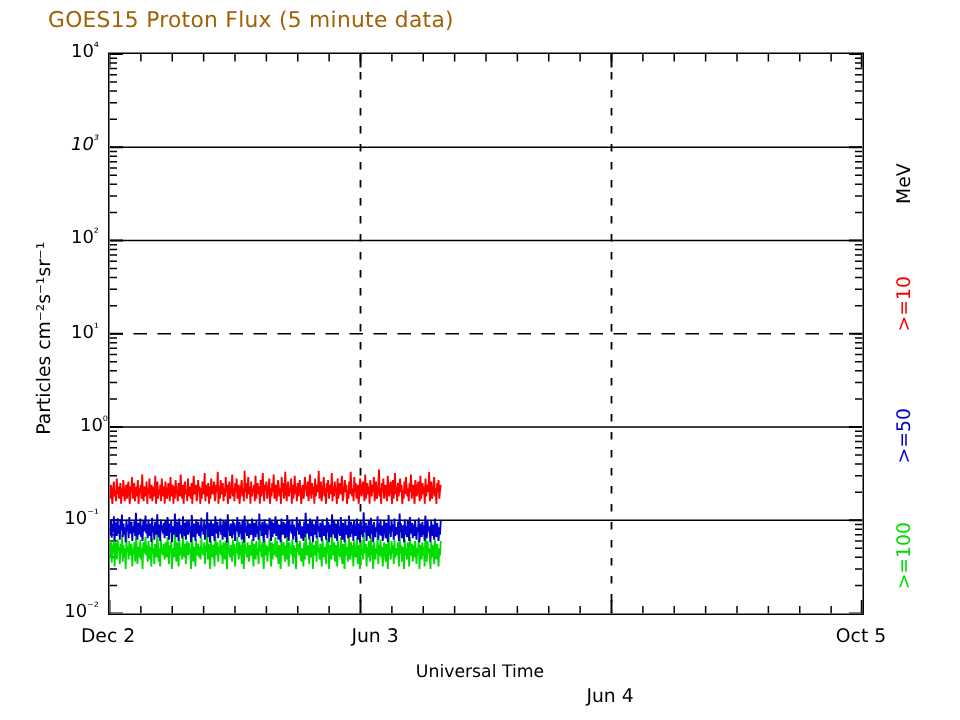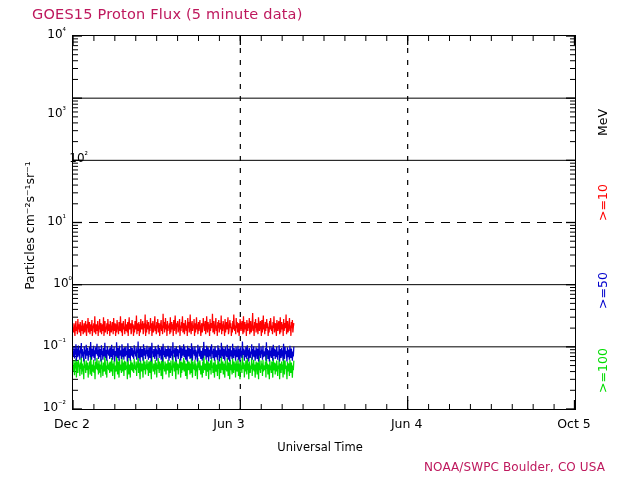--- a/index.html
+++ b/index.html
@@ -3,21 +3,21 @@
 <meta charset="utf-8">
 <style>
   html,body{margin:0;padding:0;background:#ffffff;}
   body{
     width:640px;height:480px;overflow:hidden;
     font-family:"DejaVu Sans","Liberation Sans",sans-serif;
     color:#000;
   }
   #page{position:relative;width:640px;height:480px;}
 
-  .txt{position:absolute;white-space:pre;color:#be185d;}
+  .txt{position:absolute;white-space:pre;color:#a16207;}
 
   #title{left:32px;top:6px;font-size:14.5px;letter-spacing:.2px;}
   #begin{left:424px;top:9px;font-size:11.5px;letter-spacing:.2px;}
 
   #ylabel{
     position:absolute;left:-86px;top:218px;width:230px;
     transform:rotate(-90deg);transform-origin:center center;
     text-align:center;font-size:12.5px;white-space:pre;
   }
   #xlabel{position:absolute;left:0;top:440px;width:640px;text-align:center;font-size:11.5px;}
@@ -227,35 +227,34 @@
           <line x1="501.5" y1="0" x2="501.5" y2="9" stroke="#000" stroke-width="1.3"></line>
           <polyline points="0.00,329.55 0.49,335.57 0.98,324.62 1.47,339.18 1.96,326.97 2.45,332.39 2.94,322.46 3.43,341.60 3.92,325.54 4.41,334.25 4.90,336.96 5.39,323.74 5.88,330.65 6.37,328.49 6.86,339.96 7.34,326.49 7.83,333.00 8.32,320.46 8.81,338.42 9.30,327.47 9.79,335.57 10.28,329.55 10.77,343.34 11.26,322.88 11.75,331.80 12.24,328.49 12.73,336.96 13.22,324.62 13.71,334.25 14.20,330.65 14.69,326.49 15.18,341.60 15.67,329.55 16.16,333.00 16.65,325.54 17.14,338.42 17.63,318.60 18.12,327.47 18.61,339.96 19.10,328.49 19.59,331.80 20.08,335.57 20.57,323.74 21.05,336.96 21.54,329.55 22.03,343.34 22.52,325.54 23.01,333.00 23.50,330.65 23.99,322.05 24.48,334.25 24.97,327.47 25.46,338.42 25.95,324.62 26.44,331.80 26.93,336.96 27.42,328.49 27.91,341.60 28.40,322.88 28.89,333.00 29.38,329.55 29.87,339.96 30.36,326.49 30.85,331.80 31.34,335.57 31.83,319.70 32.32,327.47 32.81,338.42 33.30,329.55 33.79,341.60 34.28,323.74 34.76,333.00 35.25,328.49 35.74,334.25 36.23,326.49 36.72,336.96 37.21,325.54 37.70,331.80 38.19,335.57 38.68,322.05 39.17,329.55 39.66,339.96 40.15,327.47 40.64,333.00 41.13,324.62 41.62,343.34 42.11,329.55 42.60,331.80 43.09,335.57 43.58,317.54 44.07,327.47 44.56,338.42 45.05,325.54 45.54,330.65 46.03,341.60 46.52,322.88 47.01,334.25 47.50,328.49 47.99,333.00 48.47,336.96 48.96,321.25 49.45,329.55 49.94,335.57 50.43,326.49 50.92,339.96 51.41,324.62 51.90,331.80 52.39,334.25 52.88,325.54 53.37,333.00 53.86,329.55 54.35,343.34 54.84,320.46 55.33,327.47 55.82,338.42 56.31,328.49 56.80,331.80 57.29,341.60 57.78,323.74 58.27,330.65 58.76,334.25 59.25,326.49 59.74,335.57 60.23,328.49 60.72,336.96 61.21,322.88 61.70,333.00 62.18,329.55 62.67,334.25 63.16,325.54 63.65,339.96 64.14,327.47 64.63,331.80 65.12,316.86 65.61,336.96 66.10,326.49 66.59,333.00 67.08,343.34 67.57,324.62 68.06,329.55 68.55,335.57 69.04,327.47 69.53,331.80 70.02,341.60 70.51,321.25 71.00,330.65 71.49,334.25 71.98,325.54 72.47,338.42 72.96,328.49 73.45,333.00 73.94,323.74 74.43,334.25 74.92,327.47 75.41,339.96 75.89,325.54 76.38,329.55 76.87,336.96 77.36,324.62 77.85,333.00 78.34,343.34 78.83,319.70 79.32,329.55 79.81,331.80 80.30,335.57 80.79,327.47 81.28,331.80 81.77,338.42 82.26,323.74 82.75,334.25 83.24,326.49 83.73,341.60 84.22,328.49 84.71,333.00 85.20,322.05 85.69,330.65 86.18,336.96 86.67,325.54 87.16,334.25 87.65,327.47 88.14,339.96 88.63,324.62 89.12,329.55 89.60,343.34 90.09,321.25 90.58,333.00 91.07,329.55 91.56,335.57 92.05,325.54 92.54,331.80 93.03,338.42 93.52,327.47 94.01,333.00 94.50,334.25 94.99,323.74 95.48,328.49 95.97,341.60 96.46,326.49 96.95,330.65 97.44,336.96 97.93,324.62 98.42,334.25 98.91,329.55 99.40,339.96 99.89,318.96 100.38,331.80 100.87,327.47 101.36,335.57 101.85,325.54 102.34,333.00 102.83,343.34 103.32,323.74 103.80,329.55 104.29,334.25 104.78,327.47 105.27,338.42 105.76,328.49 106.25,331.80 106.74,322.88 107.23,333.00 107.72,341.60 108.21,325.54 108.70,336.96 109.19,326.49 109.68,334.25 110.17,329.55 110.66,322.05 111.15,335.57 111.64,324.62 112.13,330.65 112.62,339.96 113.11,327.47 113.60,333.00 114.09,343.34 114.58,323.74 115.07,331.80 115.56,334.25 116.05,325.54 116.54,329.55 117.03,338.42 117.51,327.47 118.00,336.96 118.49,320.46 118.98,331.80 119.47,341.60 119.96,325.54 120.45,333.00 120.94,328.49 121.43,334.25 121.92,323.74 122.41,339.96 122.90,327.47 123.39,335.57 123.88,329.55 124.37,343.34 124.86,322.05 125.35,331.80 125.84,326.49 126.33,334.25 126.82,324.62 127.31,330.65 127.80,338.42 128.29,329.55 128.78,333.00 129.27,341.60 129.76,325.54 130.25,336.96 130.74,318.24 131.22,328.49 131.71,334.25 132.20,327.47 132.69,331.80 133.18,339.96 133.67,323.74 134.16,333.00 134.65,335.57 135.14,325.54 135.63,343.34 136.12,327.47 136.61,329.55 137.10,334.25 137.59,324.62 138.08,338.42 138.57,321.25 139.06,331.80 139.55,329.55 140.04,336.96 140.53,326.49 141.02,333.00 141.51,341.60 142.00,323.74 142.49,330.65 142.98,335.57 143.47,328.49 143.96,331.80 144.45,339.96 144.93,322.88 145.42,333.00 145.91,325.54 146.40,343.34 146.89,327.47 147.38,331.80 147.87,336.96 148.36,320.46 148.85,329.55 149.34,334.25 149.83,325.54 150.32,338.42 150.81,327.47 151.30,331.80 151.79,341.60 152.28,324.62 152.77,334.25 153.26,329.55 153.75,335.57 154.24,322.05 154.73,331.80 155.22,339.96 155.71,326.49 156.20,330.65 156.69,343.34 157.18,323.74 157.67,334.25 158.16,328.49 158.64,333.00 159.13,338.42 159.62,321.25 160.11,331.80 160.60,336.96 161.09,325.54 161.58,334.25 162.07,327.47 162.56,341.60 163.05,324.62 163.54,329.55 164.03,335.57 164.52,331.80 165.01,322.88 165.50,339.96 165.99,327.47 166.48,333.00 166.97,343.34 167.46,325.54 167.95,334.25 168.44,329.55 168.93,336.96 169.42,317.54 169.91,330.65 170.40,333.00 170.89,326.49 171.38,341.60 171.87,328.49 172.35,335.57 172.84,324.62 173.33,331.80 173.82,338.42 174.31,322.05 174.80,334.25 175.29,327.47 175.78,343.34 176.27,325.54 176.76,330.65 177.25,336.96 177.74,329.55 178.23,333.00 178.72,321.25 179.21,339.96 179.70,327.47 180.19,334.25 180.68,323.74 181.17,335.57 181.66,328.49 182.15,341.60 182.64,333.00 183.13,325.54 183.62,330.65 184.11,338.42 184.60,326.49 185.09,331.80 185.58,343.34 186.07,319.70 186.55,334.25 187.04,329.55 187.53,336.96 188.02,324.62 188.51,333.00 189.00,327.47 189.49,339.96 189.98,323.74 190.47,335.57 190.96,329.55 191.45,330.65 191.94,334.25 192.43,325.54 192.92,341.60 193.41,318.96 193.90,333.00 194.39,327.47 194.88,338.42 195.37,328.49 195.86,331.80 196.35,343.34 196.84,323.74 197.33,334.25 197.82,329.55 198.31,336.96 198.80,325.54 199.29,330.65 199.78,341.60 200.26,322.05 200.75,333.00 201.24,334.25 201.73,326.49 202.22,338.42 202.71,327.47 203.20,335.57 203.69,324.62 204.18,330.65 204.67,339.96 205.16,329.55 205.65,333.00 206.14,322.88 206.63,343.34 207.12,327.47 207.61,331.80 208.10,336.96 208.59,325.54 209.08,334.25 209.57,328.49 210.06,341.60 210.55,320.46 211.04,330.65 211.53,338.42 212.02,324.62 212.51,333.00 213.00,329.55 213.49,334.25 213.97,343.34 214.46,325.54 214.95,335.57 215.44,327.47 215.93,330.65 216.42,339.96 216.91,323.74 217.40,333.00 217.89,336.96 218.38,326.49 218.87,331.80 219.36,341.60 219.85,329.55 220.34,334.25 220.83,324.62" fill="none" stroke="#00dd00" stroke-width="1.25" stroke-linejoin="miter"></polyline>
           <polyline points="0.00,315.22 0.49,320.46 0.98,310.83 1.47,322.46 1.96,313.68 2.45,318.60 2.94,308.26 3.43,324.62 3.92,312.22 4.41,316.86 4.90,321.25 5.39,309.52 5.88,319.70 6.37,314.28 6.86,323.74 7.34,311.38 7.83,317.54 8.32,307.06 8.81,322.05 9.30,313.08 9.79,320.46 10.28,315.54 10.77,325.54 11.26,310.30 11.75,318.24 12.24,313.68 12.73,322.88 13.22,308.76 13.71,316.86 14.20,319.70 14.69,311.94 15.18,324.62 15.67,314.91 16.16,318.96 16.65,310.83 17.14,321.25 17.63,305.91 18.12,316.19 18.61,323.74 19.10,312.50 19.59,317.54 20.08,320.46 20.57,309.77 21.05,322.05 21.54,314.28 22.03,324.62 22.52,311.38 23.01,318.24 23.50,315.54 23.99,307.77 24.48,319.70 24.97,313.68 25.46,322.88 25.95,310.83 26.44,316.86 26.93,321.25 27.42,313.08 27.91,325.54 28.40,309.26 28.89,318.96 29.38,314.91 29.87,323.74 30.36,311.94 30.85,317.54 31.34,320.46 31.83,306.83 32.32,316.19 32.81,322.05 33.30,313.68 33.79,324.62 34.28,310.30 34.76,318.24 35.25,314.28 35.74,319.70 36.23,312.50 36.72,322.88 37.21,311.38 37.70,316.86 38.19,321.25 38.68,308.76 39.17,315.54 39.66,323.74 40.15,313.08 40.64,318.96 41.13,310.83 41.62,325.54 42.11,314.91 42.60,317.54 43.09,320.46 43.58,306.36 44.07,313.68 44.56,322.05 45.05,311.94 45.54,316.19 46.03,324.62 46.52,309.77 47.01,319.70 47.50,314.28 47.99,318.24 48.47,322.88 48.96,308.26 49.45,315.54 49.94,321.25 50.43,312.50 50.92,323.74 51.41,311.38 51.90,316.86 52.39,320.46 52.88,310.83 53.37,318.96 53.86,314.91 54.35,325.54 54.84,307.30 55.33,313.68 55.82,322.05 56.31,313.08 56.80,317.54 57.29,324.62 57.78,310.30 58.27,316.19 58.76,319.70 59.25,311.94 59.74,321.25 60.23,314.28 60.72,322.88 61.21,309.26 61.70,318.24 62.18,315.54 62.67,320.46 63.16,311.38 63.65,323.74 64.14,313.68 64.63,316.86 65.12,305.46 65.61,322.05 66.10,312.50 66.59,318.96 67.08,325.54 67.57,310.83 68.06,314.91 68.55,321.25 69.04,313.08 69.53,317.54 70.02,324.62 70.51,308.26 71.00,316.19 71.49,319.70 71.98,311.94 72.47,322.88 72.96,314.28 73.45,318.24 73.94,309.77 74.43,320.46 74.92,313.68 75.41,323.74 75.89,311.38 76.38,315.54 76.87,322.05 77.36,310.83 77.85,318.96 78.34,325.54 78.83,306.83 79.32,314.91 79.81,316.86 80.30,321.25 80.79,313.08 81.28,317.54 81.77,322.88 82.26,310.30 82.75,320.46 83.24,312.50 83.73,324.62 84.22,314.28 84.71,318.24 85.20,308.76 85.69,316.19 86.18,322.05 86.67,311.94 87.16,319.70 87.65,313.68 88.14,323.74 88.63,310.83 89.12,315.54 89.60,325.54 90.09,307.77 90.58,318.96 91.07,314.91 91.56,321.25 92.05,311.38 92.54,316.86 93.03,322.88 93.52,313.08 94.01,318.24 94.50,320.46 94.99,309.77 95.48,314.28 95.97,324.62 96.46,312.50 96.95,316.19 97.44,322.05 97.93,310.83 98.42,319.70 98.91,314.91 99.40,323.74 99.89,306.36 100.38,317.54 100.87,313.68 101.36,321.25 101.85,311.94 102.34,318.96 102.83,325.54 103.32,310.30 103.80,315.54 104.29,320.46 104.78,313.08 105.27,322.88 105.76,314.28 106.25,316.86 106.74,309.26 107.23,318.24 107.72,324.62 108.21,311.38 108.70,322.05 109.19,312.50 109.68,319.70 110.17,314.91 110.66,308.26 111.15,321.25 111.64,310.83 112.13,316.19 112.62,323.74 113.11,313.68 113.60,318.96 114.09,325.54 114.58,309.77 115.07,317.54 115.56,320.46 116.05,311.94 116.54,315.54 117.03,322.88 117.51,313.08 118.00,322.05 118.49,307.30 118.98,316.86 119.47,324.62 119.96,311.38 120.45,318.24 120.94,314.28 121.43,319.70 121.92,310.30 122.41,323.74 122.90,313.68 123.39,321.25 123.88,315.54 124.37,325.54 124.86,308.76 125.35,317.54 125.84,312.50 126.33,320.46 126.82,310.83 127.31,316.19 127.80,322.88 128.29,314.91 128.78,318.96 129.27,324.62 129.76,311.94 130.25,322.05 130.74,305.91 131.22,314.28 131.71,319.70 132.20,313.08 132.69,316.86 133.18,323.74 133.67,309.77 134.16,318.24 134.65,321.25 135.14,311.38 135.63,325.54 136.12,313.68 136.61,315.54 137.10,320.46 137.59,310.83 138.08,322.88 138.57,308.26 139.06,317.54 139.55,314.91 140.04,322.05 140.53,312.50 141.02,319.70 141.51,324.62 142.00,310.30 142.49,316.19 142.98,321.25 143.47,314.28 143.96,318.24 144.45,323.74 144.93,309.26 145.42,318.96 145.91,311.94 146.40,325.54 146.89,313.68 147.38,316.86 147.87,322.05 148.36,306.83 148.85,315.54 149.34,320.46 149.83,311.38 150.32,322.88 150.81,313.08 151.30,317.54 151.79,324.62 152.28,310.83 152.77,319.70 153.26,314.91 153.75,321.25 154.24,308.76 154.73,318.24 155.22,323.74 155.71,312.50 156.20,316.19 156.69,325.54 157.18,310.30 157.67,320.46 158.16,314.28 158.64,318.96 159.13,322.88 159.62,307.77 160.11,316.86 160.60,322.05 161.09,311.94 161.58,319.70 162.07,313.68 162.56,324.62 163.05,310.83 163.54,315.54 164.03,321.25 164.52,317.54 165.01,309.77 165.50,323.74 165.99,313.08 166.48,318.24 166.97,325.54 167.46,311.38 167.95,320.46 168.44,314.91 168.93,322.05 169.42,305.46 169.91,316.19 170.40,318.96 170.89,312.50 171.38,324.62 171.87,314.28 172.35,321.25 172.84,310.83 173.33,317.54 173.82,322.88 174.31,309.26 174.80,319.70 175.29,313.68 175.78,325.54 176.27,311.94 176.76,316.86 177.25,322.05 177.74,315.54 178.23,318.24 178.72,308.26 179.21,323.74 179.70,313.08 180.19,320.46 180.68,310.30 181.17,321.25 181.66,314.28 182.15,324.62 182.64,318.96 183.13,311.38 183.62,316.19 184.11,322.88 184.60,312.50 185.09,317.54 185.58,325.54 186.07,307.30 186.55,319.70 187.04,314.91 187.53,322.05 188.02,310.83 188.51,318.24 189.00,313.68 189.49,323.74 189.98,309.77 190.47,321.25 190.96,315.54 191.45,316.86 191.94,320.46 192.43,311.94 192.92,324.62 193.41,306.36 193.90,318.96 194.39,313.08 194.88,322.88 195.37,314.28 195.86,317.54 196.35,325.54 196.84,310.30 197.33,320.46 197.82,314.91 198.31,322.05 198.80,311.38 199.29,316.19 199.78,324.62 200.26,308.76 200.75,318.24 201.24,319.70 201.73,312.50 202.22,322.88 202.71,313.68 203.20,321.25 203.69,310.83 204.18,316.86 204.67,323.74 205.16,315.54 205.65,318.96 206.14,309.26 206.63,325.54 207.12,313.08 207.61,317.54 208.10,322.05 208.59,311.94 209.08,320.46 209.57,314.28 210.06,324.62 210.55,307.77 211.04,316.19 211.53,322.88 212.02,310.83 212.51,318.24 213.00,314.91 213.49,319.70 213.97,325.54 214.46,311.38 214.95,321.25 215.44,313.68 215.93,316.86 216.42,323.74 216.91,309.77 217.40,318.96 217.89,322.05 218.38,312.50 218.87,317.54 219.36,324.62 219.85,315.54 220.34,320.46 220.83,310.83" fill="none" stroke="#0000cc" stroke-width="1.25" stroke-linejoin="miter"></polyline>
           <polyline points="0.00,292.12 0.48,296.51 0.97,287.20 1.45,293.50 1.94,299.89 2.42,289.55 2.91,285.04 3.39,294.96 3.87,290.80 4.36,298.14 4.84,283.04 5.33,293.50 5.81,288.35 6.30,296.51 6.78,292.12 7.26,286.09 7.75,299.89 8.23,289.55 8.72,294.96 9.20,284.02 9.69,290.80 10.17,298.14 10.65,293.50 11.14,287.20 11.62,296.51 12.11,289.55 12.59,285.04 13.08,294.96 13.56,299.89 14.04,288.35 14.53,292.12 15.01,282.09 15.50,296.51 15.98,290.80 16.47,286.09 16.95,298.14 17.43,293.50 17.92,288.35 18.40,294.96 18.89,284.02 19.37,299.89 19.86,289.55 20.34,292.12 20.82,287.20 21.31,296.51 21.79,280.29 22.28,293.50 22.76,298.14 23.25,288.35 23.73,290.80 24.21,294.96 24.70,285.04 25.18,299.89 25.67,289.55 26.15,293.50 26.64,283.04 27.12,296.51 27.60,290.80 28.09,287.20 28.57,298.14 29.06,292.12 29.54,288.35 30.03,294.96 30.51,281.17 30.99,299.89 31.48,289.55 31.96,285.04 32.45,296.51 32.93,290.80 33.42,293.50 33.90,287.20 34.38,298.14 34.87,283.04 35.35,292.12 35.84,294.96 36.32,288.35 36.80,299.89 37.29,285.04 37.77,290.80 38.26,296.51 38.74,293.50 39.23,286.09 39.71,289.55 40.19,298.14 40.68,282.09 41.16,294.96 41.65,292.12 42.13,287.20 42.62,299.89 43.10,288.35 43.58,296.51 44.07,284.02 44.55,290.80 45.04,293.50 45.52,298.14 46.01,286.09 46.49,289.55 46.97,294.96 47.46,280.29 47.94,292.12 48.43,296.51 48.91,287.20 49.40,299.89 49.88,289.55 50.36,285.04 50.85,293.50 51.33,290.80 51.82,298.14 52.30,283.04 52.79,294.96 53.27,288.35 53.75,292.12 54.24,296.51 54.72,286.09 55.21,299.89 55.69,289.55 56.18,281.17 56.66,293.50 57.14,290.80 57.63,287.20 58.11,298.14 58.60,294.96 59.08,284.02 59.57,292.12 60.05,288.35 60.53,299.89 61.02,289.55 61.50,296.51 61.99,285.04 62.47,290.80 62.96,293.50 63.44,279.43 63.92,298.14 64.41,287.20 64.89,294.96 65.38,292.12 65.86,286.09 66.35,299.89 66.83,288.35 67.31,296.51 67.80,283.04 68.28,289.55 68.77,293.50 69.25,290.80 69.74,285.04 70.22,298.14 70.70,294.96 71.19,287.20 71.67,292.12 72.16,278.60 72.64,299.89 73.13,288.35 73.61,296.51 74.09,284.02 74.58,290.80 75.06,293.50 75.55,286.09 76.03,298.14 76.52,289.55 77.00,294.96 77.48,282.09 77.97,292.12 78.45,287.20 78.94,299.89 79.42,290.80 79.91,285.04 80.39,296.51 80.87,293.50 81.36,288.35 81.84,280.29 82.33,294.96 82.81,289.55 83.30,298.14 83.78,286.09 84.26,292.12 84.75,283.04 85.23,296.51 85.72,290.80 86.20,287.20 86.69,299.89 87.17,293.50 87.65,288.35 88.14,284.02 88.62,294.96 89.11,289.55 89.59,298.14 90.08,277.79 90.56,292.12 91.04,286.09 91.53,296.51 92.01,290.80 92.50,282.09 92.98,293.50 93.47,288.35 93.95,299.89 94.43,285.04 94.92,294.96 95.40,289.55 95.89,292.12 96.37,287.20 96.86,298.14 97.34,281.17 97.82,296.51 98.31,290.80 98.79,286.09 99.28,293.50 99.76,288.35 100.25,299.89 100.73,284.02 101.21,294.96 101.70,289.55 102.18,279.43 102.67,292.12 103.15,298.14 103.64,287.20 104.12,290.80 104.60,285.04 105.09,296.51 105.57,293.50 106.06,288.35 106.54,283.04 107.02,299.89 107.51,289.55 107.99,294.96 108.48,286.09 108.96,292.12 109.45,280.29 109.93,296.51 110.41,290.80 110.90,287.20 111.38,298.14 111.87,293.50 112.35,284.02 112.84,288.35 113.32,294.96 113.80,289.55 114.29,299.89 114.77,282.09 115.26,292.12 115.74,286.09 116.23,296.51 116.71,290.80 117.19,278.60 117.68,293.50 118.16,298.14 118.65,288.35 119.13,285.04 119.62,294.96 120.10,289.55 120.58,292.12 121.07,283.04 121.55,299.89 122.04,287.20 122.52,296.51 123.01,290.80 123.49,281.17 123.97,293.50 124.46,288.35 124.94,298.14 125.43,286.09 125.91,294.96 126.40,289.55 126.88,284.02 127.36,292.12 127.85,299.89 128.33,290.80 128.82,287.20 129.30,296.51 129.79,293.50 130.27,282.09 130.75,288.35 131.24,289.55 131.72,294.96 132.21,285.04 132.69,298.14 133.18,292.12 133.66,280.29 134.14,290.80 134.63,296.51 135.11,286.09 135.60,293.50 136.08,288.35 136.57,299.89 137.05,283.04 137.53,294.96 138.02,289.55 138.50,287.20 138.99,292.12 139.47,277.79 139.96,296.51 140.44,290.80 140.92,285.04 141.41,298.14 141.89,293.50 142.38,288.35 142.86,282.09 143.35,294.96 143.83,289.55 144.31,299.89 144.80,286.09 145.28,292.12 145.77,284.02 146.25,296.51 146.74,290.80 147.22,287.20 147.70,293.50 148.19,279.43 148.67,298.14 149.16,288.35 149.64,294.96 150.13,285.04 150.61,289.55 151.09,292.12 151.58,299.89 152.06,283.04 152.55,296.51 153.03,290.80 153.52,286.09 154.00,293.50 154.48,288.35 154.97,281.17 155.45,298.14 155.94,294.96 156.42,289.55 156.91,284.02 157.39,292.12 157.87,287.20 158.36,299.89 158.84,290.80 159.33,296.51 159.81,285.04 160.30,293.50 160.78,278.60 161.26,288.35 161.75,294.96 162.23,289.55 162.72,298.14 163.20,282.09 163.69,292.12 164.17,286.09 164.65,296.51 165.14,290.80 165.62,287.20 166.11,299.89 166.59,293.50 167.08,283.04 167.56,288.35 168.04,294.96 168.53,289.55 169.01,285.04 169.50,292.12 169.98,298.14 170.47,280.29 170.95,296.51 171.43,290.80 171.92,286.09 172.40,293.50 172.89,288.35 173.37,299.89 173.86,284.02 174.34,289.55 174.82,294.96 175.31,287.20 175.79,292.12 176.28,282.09 176.76,298.14 177.24,290.80 177.73,285.04 178.21,296.51 178.70,293.50 179.18,288.35 179.67,277.01 180.15,294.96 180.63,289.55 181.12,299.89 181.60,286.09 182.09,292.12 182.57,283.04 183.06,296.51 183.54,290.80 184.02,287.20 184.51,293.50 184.99,298.14 185.48,281.17 185.96,288.35 186.45,294.96 186.93,289.55 187.41,285.04 187.90,292.12 188.38,299.89 188.87,284.02 189.35,296.51 189.84,290.80 190.32,279.43 190.80,293.50 191.29,288.35 191.77,298.14 192.26,286.09 192.74,294.96 193.23,289.55 193.71,283.04 194.19,292.12 194.68,287.20 195.16,299.89 195.65,290.80 196.13,296.51 196.62,285.04 197.10,293.50 197.58,282.09 198.07,288.35 198.55,294.96 199.04,289.55 199.52,298.14 200.01,286.09 200.49,292.12 200.97,280.29 201.46,296.51 201.94,290.80 202.43,287.20 202.91,293.50 203.40,299.89 203.88,284.02 204.36,288.35 204.85,294.96 205.33,289.55 205.82,285.04 206.30,292.12 206.79,298.14 207.27,281.17 207.75,296.51 208.24,290.80 208.72,286.09 209.21,293.50 209.69,288.35 210.18,299.89 210.66,283.04 211.14,294.96 211.63,289.55 212.11,287.20 212.60,292.12 213.08,278.60 213.57,298.14 214.05,290.80 214.53,285.04 215.02,296.51 215.50,293.50 215.99,288.35 216.47,282.09 216.96,294.96 217.44,289.55 217.92,299.89 218.41,286.09 218.89,292.12 219.38,284.02 219.86,296.51 220.35,290.80 220.83,287.20" fill="none" stroke="#ff0000" stroke-width="1.25" stroke-linejoin="miter"></polyline>
         </svg>
     </div>
   </div>
 
   <div id="ylabels">
       <div class="ytick-label" style="top: 27px; right: 574px;">10<span class="ysup">⁴</span></div>
-      <div class="ytick-label" style="top: 106px; right: 574px;">10<span class="ysup">³</span></div>
-      <div class="ytick-label" style="top: 151.333px; right: 552px;">10<span class="ysup">²</span></div>
+      <div class="ytick-label" style="top: 89px; right: 574px; font-style: italic;">10<span class="ysup">³</span></div>
+      <div class="ytick-label" style="top: 151.333px; right: 574px;">10<span class="ysup">²</span></div>
       <div class="ytick-label" style="top: 213.5px; right: 574px;">10<span class="ysup">¹</span></div>
       <div class="ytick-label" style="top: 275.667px; right: 568px;">10<span class="ysup">⁰</span></div>
       <div class="ytick-label" style="top: 337.833px; right: 574px;">10<span class="ysup">⁻¹</span></div>
       <div class="ytick-label" style="top: 400px; right: 574px;">10<span class="ysup">⁻²</span></div>
     </div>
   <div id="xlabels">
       <div class="xtick-label" style="left: 32px;">Dec 2</div>
-      <div class="xtick-label" style="left: 189px;">Jun 3</div>
-      <div class="xtick-label" style="left: 366.667px;">Jun 4</div>
+      <div class="xtick-label" style="left: 210px;">Jun 3</div>
+      <div class="xtick-label" style="left: 366.667px; margin-top: 40px;">Jun 4</div>
       <div class="xtick-label" style="left: 534px;">Oct 5</div>
     </div>
   <div id="legendbox">
       <div class="legend" style="color: rgb(0, 0, 0); left: 532px; top: 115px;">MeV</div>
       <div class="legend" style="color: rgb(255, 0, 0); left: 532px; top: 195px;">&gt;=10</div>
       <div class="legend" style="color: rgb(0, 0, 204); left: 532px; top: 283px;">&gt;=50</div>
       <div class="legend" style="color: rgb(0, 221, 0); left: 532px; top: 363px;">&gt;=100</div>
     </div>
 
-  <div class="txt" id="credit">NOAA/SWPC Boulder, CO USA</div>
 
 </div>
 
 </body></html>

